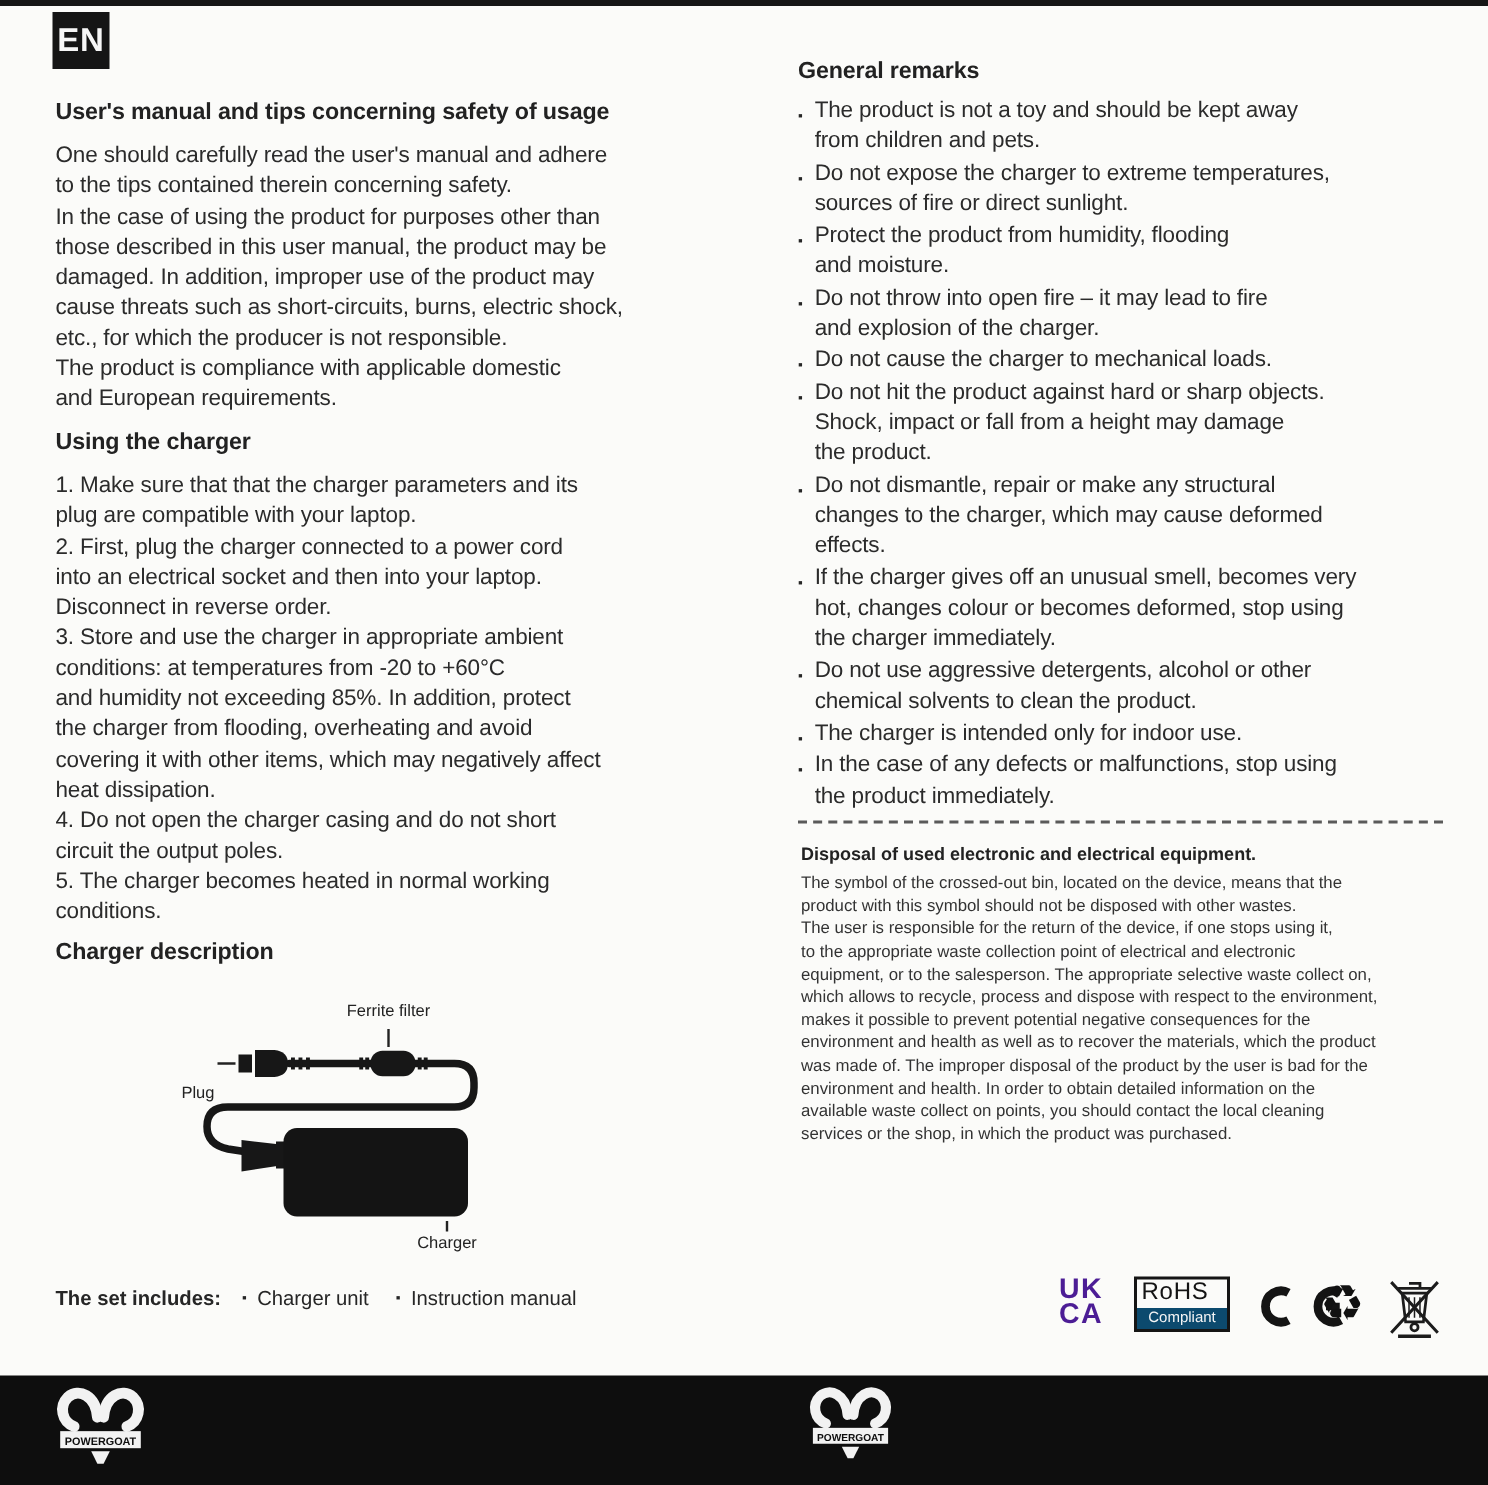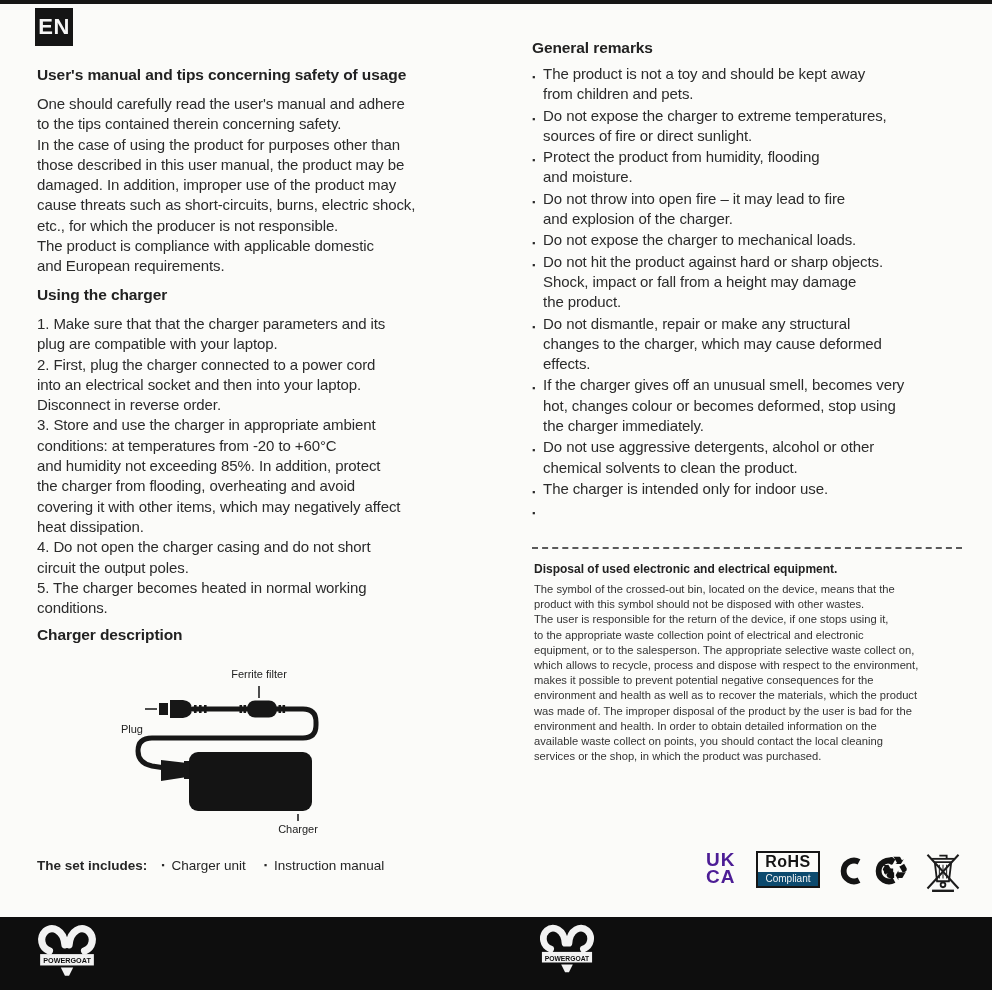--- a/index.html
+++ b/index.html
@@ -49,21 +49,21 @@
   .rc-list li { display:flex; gap:8px; margin-bottom:1px; font-size:15px; line-height:20.3px; letter-spacing:-.1px; }
   .rc-list .blt { top:3px; }
   .rc-sep { position:absolute; left:0; top:547px; width:430px; border-top:2px dashed #5a5a5a; }
   .rc-disp-h { position:absolute; left:2px; top:562px; font-size:12px; font-weight:bold; color:#222; }
   .rc-disp-b { position:absolute; left:2px; top:582px; width:432px; font-size:11.2px; line-height:15.2px; color:#333; }
 
   
   .badges { position:absolute; left:700px; top:848px; width:266px; height:46px; }
   .ukca { position:absolute; left:6px; top:3px; font-weight:bold; font-size:19px; line-height:17px; letter-spacing:1px; color:#4c1d95; }
   .rohs { position:absolute; left:56px; top:3px; width:64px; border:2.5px solid #151515; background:#fbfbf9; }
-  .rohs-top { font-weight:bold; font-size:16px; text-align:center; padding:0 3px 1px; color:#141414; letter-spacing:.5px; }
+  .rohs-top { font-weight:normal; font-size:16px; padding:0 3px 1px; color:#141414; letter-spacing:.5px; }
   .rohs-bottom { background:#0c4a6e; color:#f5f5f5; font-size:10px; text-align:center; padding:1px 2px 2px; }
   .ce { position:absolute; left:131px; top:8px; }
   .recycle { position:absolute; left:180px; top:1px; font-size:33px; color:#111; font-family:"DejaVu Sans", sans-serif; }
   .weee { position:absolute; left:224px; top:4px; }
 
   
   .footer { position:absolute; left:0; top:917px; width:992px; height:73px; background:#0e0e0e; }
   .goat { position:absolute; top:5px; }
   .goat-1 { left:36px; }
   .goat-2 { left:538px; }
@@ -176,21 +176,21 @@
         </li>
 
         <li>
           <span class="blt">▪</span>
           <span class="preline">Do not throw into open fire – it may lead to fire
 and explosion of the charger.</span>
         </li>
 
         <li>
           <span class="blt">▪</span>
-          <span class="preline">Do not expose the charger to mechanical loads.</span>
+          <span class="preline">Do not cause the charger to mechanical loads.</span>
         </li>
 
         <li>
           <span class="blt">▪</span>
           <span class="preline">Do not hit the product against hard or sharp objects.
 Shock, impact or fall from a height may damage
 the product.</span>
         </li>
 
         <li>
@@ -213,20 +213,22 @@
 chemical solvents to clean the product.</span>
         </li>
 
         <li>
           <span class="blt">▪</span>
           <span class="preline">The charger is intended only for indoor use.</span>
         </li>
 
         <li>
           <span class="blt">▪</span>
+          <span class="preline">In the case of any defects or malfunctions, stop using
+the product immediately.</span>
         </li>
       </ul>
     <div class="rc-sep"></div>
     <h3 class="rc-disp-h">Disposal of used electronic and electrical equipment.</h3>
     <p class="rc-disp-b preline">The symbol of the crossed-out bin, located on the device, means that the
 product with this symbol should not be disposed with other wastes.
 The user is responsible for the return of the device, if one stops using it,
 to the appropriate waste collection point of electrical and electronic
 equipment, or to the salesperson. The appropriate selective waste collect on,
 which allows to recycle, process and dispose with respect to the environment,

